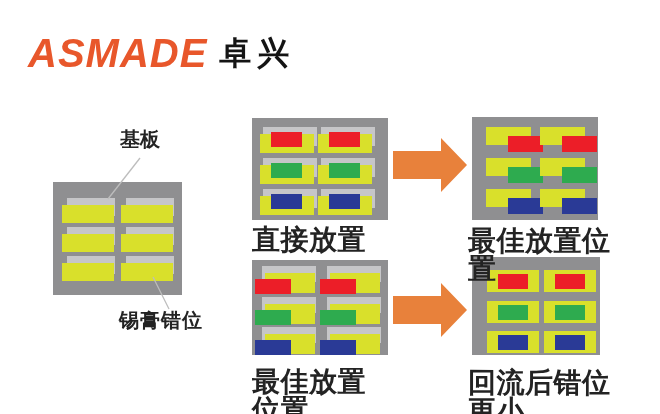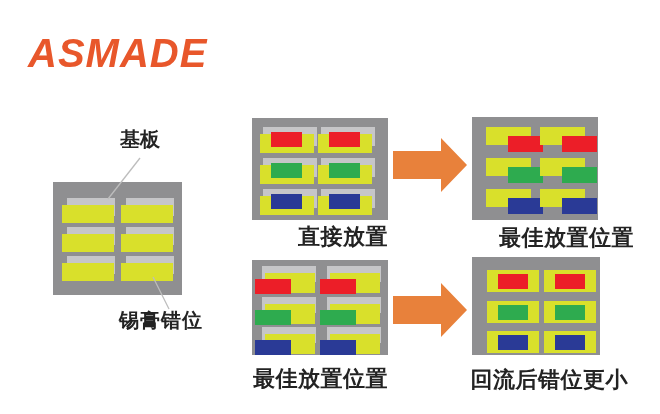--- a/index.html
+++ b/index.html
@@ -19,21 +19,21 @@
   }
   
   .board{position:absolute;background:var(--board,#8f8f91);}
   .cell{position:absolute;}
   .cell > div{position:absolute;}
   
   .callout{position:absolute;font-size:20px;font-weight:600;color:var(--label,#232323);line-height:1;}
   #c-top{left:120px;top:129px;}
   #c-bottom{left:119px;top:312px;letter-spacing:1px;font-family:Liberation Mono, monospace;}
   
-  .panel-label{position:absolute;text-align:right;font-size:22px;font-weight:600;
+  .panel-label{position:absolute;text-align:left;font-size:28px;font-weight:600;
     color:var(--label,#232323);line-height:1;letter-spacing:0.5px;}
   #l-direct{left:252px;top:226px;width:136px;}
   #l-reflow-large{left:468px;top:227px;width:166px;}
   #l-best{left:252px;top:368px;width:136px;}
   #l-reflow-small{left:468px;top:369px;width:160px;}
   
   .arrow{position:absolute;}
   .arrow polygon{fill:var(--arrow,#e8813b);}
   #arrow-top{left:393px;top:138px;}
   #arrow-bottom{left:393px;top:283px;}
@@ -41,20 +41,21 @@
   .overlay{position:absolute;left:0;top:0;pointer-events:none;}
   .overlay line{stroke:var(--leader,#bdbdbd);stroke-width:1.3;}
 </style>
 </head>
 <body>
 
 <div class="stage">
 
   <div class="logo">
     <span class="logo-brand">ASMADE</span>
+    <span class="logo-suffix">卓兴</span>
   </div>
 
   <div class="board" id="b-substrate" style="left: 53px; top: 182px; width: 129px; height: 113px;">
       <div class="cell" style="left: 9px; top: 16px;">
         <div style="left: 5px; top: 0px; width: 48px; height: 18px; background: rgb(198, 198, 200);"></div>
         <div style="left: 0px; top: 7px; width: 52px; height: 18px; background: rgb(217, 224, 43);"></div>
       </div>
       <div class="cell" style="left: 68px; top: 16px;">
         <div style="left: 5px; top: 0px; width: 48px; height: 18px; background: rgb(198, 198, 200);"></div>
         <div style="left: 0px; top: 7px; width: 52px; height: 18px; background: rgb(217, 224, 43);"></div>

